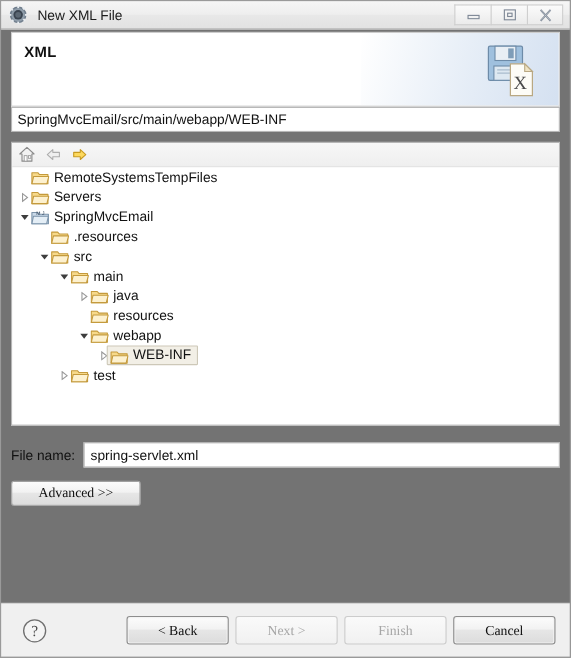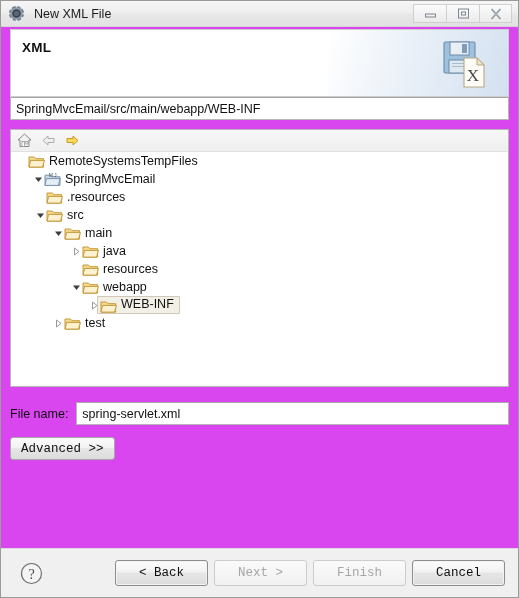--- a/index.html
+++ b/index.html
@@ -4,21 +4,21 @@
 <style>
   html,body{margin:0;padding:0;}
   body{
     width:519px;height:598px;overflow:hidden;
     font-family:"Liberation Sans", sans-serif;
     font-size:12px;color:#000;
     background:#f0f0f0;
   }
   .window{
     position:relative;width:519px;height:598px;box-sizing:border-box;
-    background:#d946ef;border:1px solid #9a9a9a;
+    background:#737373;border:1px solid #9a9a9a;
   }
   
   .titlebar{
     height:26px;box-sizing:border-box;
     background:linear-gradient(to bottom,#f6f6f6 0%,#eeeeee 48%,#e8e8e8 52%,#e2e2e2 100%);
     border-bottom:1px solid #d4d4d4;
     display:flex;align-items:center;padding-left:7px;position:relative;
   }
   .title-icon{width:17px;height:17px;flex:0 0 auto;position:relative;}
   .title-text{margin-left:9px;font-size:12.5px;color:#1b1b1b;}
@@ -72,22 +72,22 @@
   .trow.sel .selwrap{
     background:#f2efe6;border:1px solid #cdc8b8;border-radius:1px;
     margin-left:-3px;padding:0 5px 0 2px;display:flex;align-items:flex-start;height:16px;
   }
   .selwrap{display:flex;align-items:center;height:16px;}
   
   .fn-row{display:flex;align-items:center;margin-top:15px;}
   .fn-label{font-size:12.5px;color:#111;margin-right:8px;white-space:nowrap;}
   .fn-input{flex:1 1 auto;}
   .btn{
-    box-sizing:border-box;height:23px;min-width:60px;padding:0 10px;
-    font-family:Liberation Mono, monospace;font-size:12.5px;color:#101010;
+    box-sizing:border-box;height:23px;min-width:60px;padding:0 24px;
+    font-family:Liberation Serif, serif;font-size:12.5px;color:#101010;
     border:1px solid #a9a9a9;border-radius:3px;
     background:linear-gradient(to bottom,#fcfcfc 0%,#f2f2f2 45%,#e6e6e6 50%,#dcdcdc 100%);
     display:inline-flex;align-items:center;justify-content:center;cursor:default;
   }
   .btn.disabled{color:#a6a6a6;border-color:#cccccc;
     background:linear-gradient(to bottom,#fafafa,#f1f1f1);}
   .btn.default{border-color:#8d8d8d;box-shadow:0 0 0 1px #f3f3f3 inset;}
   .adv-row{margin-top:12px;}
   .adv-btn{min-width:86px;}
   
@@ -200,21 +200,37 @@
             <span class="selwrap">
               <span class="tfolder">
                 <svg width="17" height="15" viewBox="0 0 17 15">
                   <path d="M1 3 h5.4 l1.5 1.7 H15.6 v8.4 H1 Z" fill="#f7d98a" stroke="#c49a3c" stroke-width="1" stroke-linejoin="round"></path>
                   <path d="M2.6 6.4 H16.4 l-1.8 6.7 H1 Z" fill="#fdf1cf" stroke="#c49a3c" stroke-width="1" stroke-linejoin="round"></path>
                 </svg>
               </span>
               <span class="tlabel">RemoteSystemsTempFiles</span>
             </span>
           </div>
-          <div class="trow" style="padding-left: 22px;">
+          <div class="trow" style="padding-left: 6px;">
+            <span class="twist">
+              <svg width="9" height="9" viewBox="0 0 9 9">
+                <path d="M2.5 1 L7 4.5 L2.5 8 Z" fill="none" stroke="#9a9a9a" stroke-width="1"></path>
+              </svg>
+            </span>
+            <span class="selwrap">
+              <span class="tfolder">
+                <svg width="17" height="15" viewBox="0 0 17 15">
+                  <path d="M1 3 h5.4 l1.5 1.7 H15.6 v8.4 H1 Z" fill="#f7d98a" stroke="#c49a3c" stroke-width="1" stroke-linejoin="round"></path>
+                  <path d="M2.6 6.4 H16.4 l-1.8 6.7 H1 Z" fill="#fdf1cf" stroke="#c49a3c" stroke-width="1" stroke-linejoin="round"></path>
+                </svg>
+              </span>
+              <span class="tlabel">Servers</span>
+            </span>
+          </div>
+          <div class="trow" style="padding-left: 6px;">
             <span class="twist">
               <svg width="9" height="9" viewBox="0 0 9 9">
                 <path d="M1 2.5 L8 2.5 L4.5 7 Z" fill="#3d3d3d"></path>
               </svg>
             </span>
             <span class="selwrap">
               <span class="tfolder">
                 <svg width="17" height="15" viewBox="0 0 17 15">
                   <path d="M1 3.2 h5.4 l1.5 1.6 H16 v8.6 H1 Z" fill="#c9d9e8" stroke="#7b93aa" stroke-width="1" stroke-linejoin="round"></path>
                   <path d="M2.4 6.6 H16 l-1.6 6.8 H1 Z" fill="#e4eef6" stroke="#7b93aa" stroke-width="1" stroke-linejoin="round"></path>

